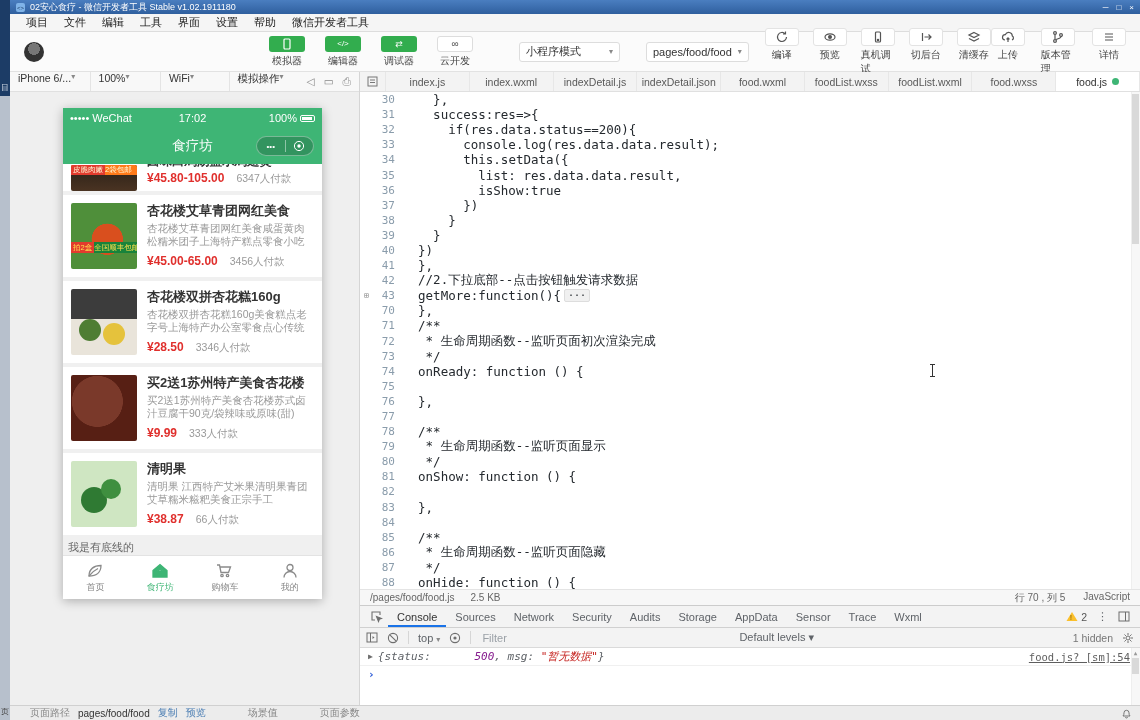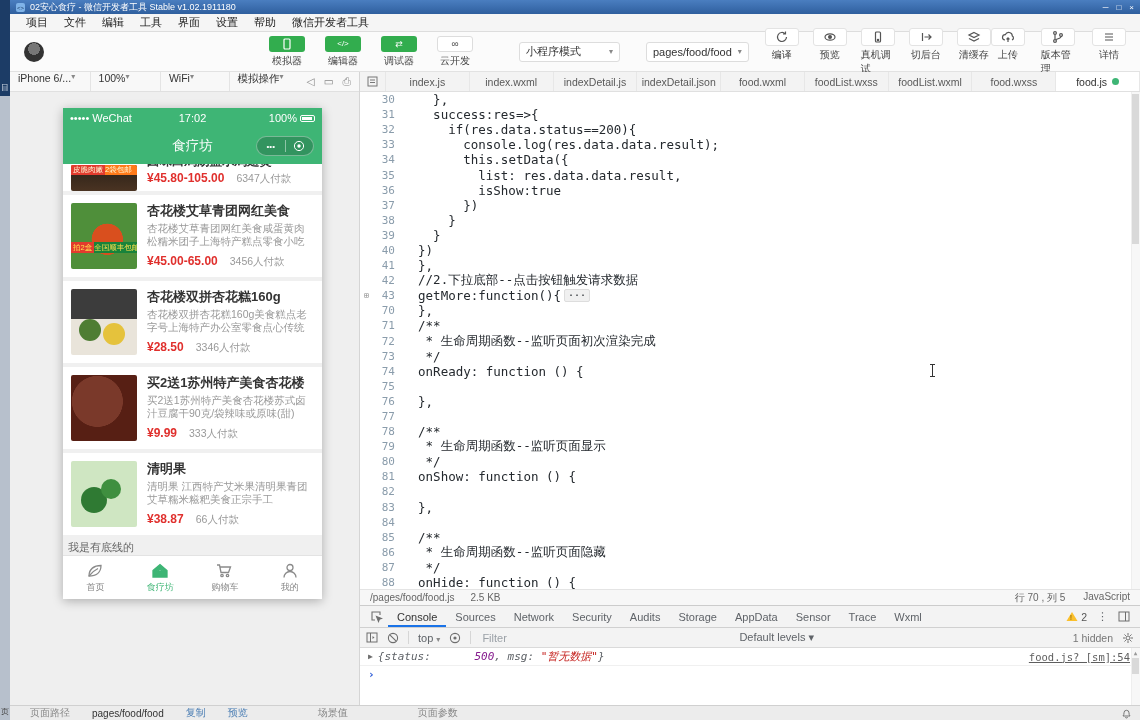--- a/index.html
+++ b/index.html
@@ -124,21 +124,21 @@
   .ob{font-style:italic;color:#5f6368;white-space:pre;}
   .onum{font-style:italic;color:#871d8f;white-space:pre;margin-left:37px;}
   .ostr{font-style:italic;color:#c5221f;white-space:pre;}
   .oplain{color:#222;white-space:pre;}
   .csrc{margin-left:auto;color:#5e5e5e;text-decoration:underline;font-size:10.5px;padding-left:12px;flex:none;}
   .prompt{color:#2757d6;font-weight:bold;padding:2px 8px;}
   .console .sb{position:absolute;right:0;top:0;width:9px;height:100%;background:#f7f7f7;border-left:1px solid #eee;}
   .console .up{position:absolute;right:0;top:0;width:9px;height:9px;color:#999;font-size:6px;text-align:center;line-height:9px;}
   .console .thumb{position:absolute;right:1px;top:10px;width:7px;height:16px;background:#d9d9d9;}
   
-  .bottombar{height:15px;flex:none;background:#ececec;border-top:1px solid #d0d0d0;display:flex;align-items:center;font-size:10px;padding-left:20px;gap:22px;}
+  .bottombar{height:15px;flex:none;background:#ececec;border-top:1px solid #d0d0d0;display:flex;align-items:center;font-size:10px;padding-left:20px;gap:8px;}
   .bb-lab{color:#888;}
   .bb-val{color:#333;}
   .bb-link{color:#4a7db3;}
   .bb-sp{width:26px;}
   .bb-bell{margin-left:auto;margin-right:8px;color:#777;}
 </style>
 </head>
 <body>
 
 <div class="side-strip">

